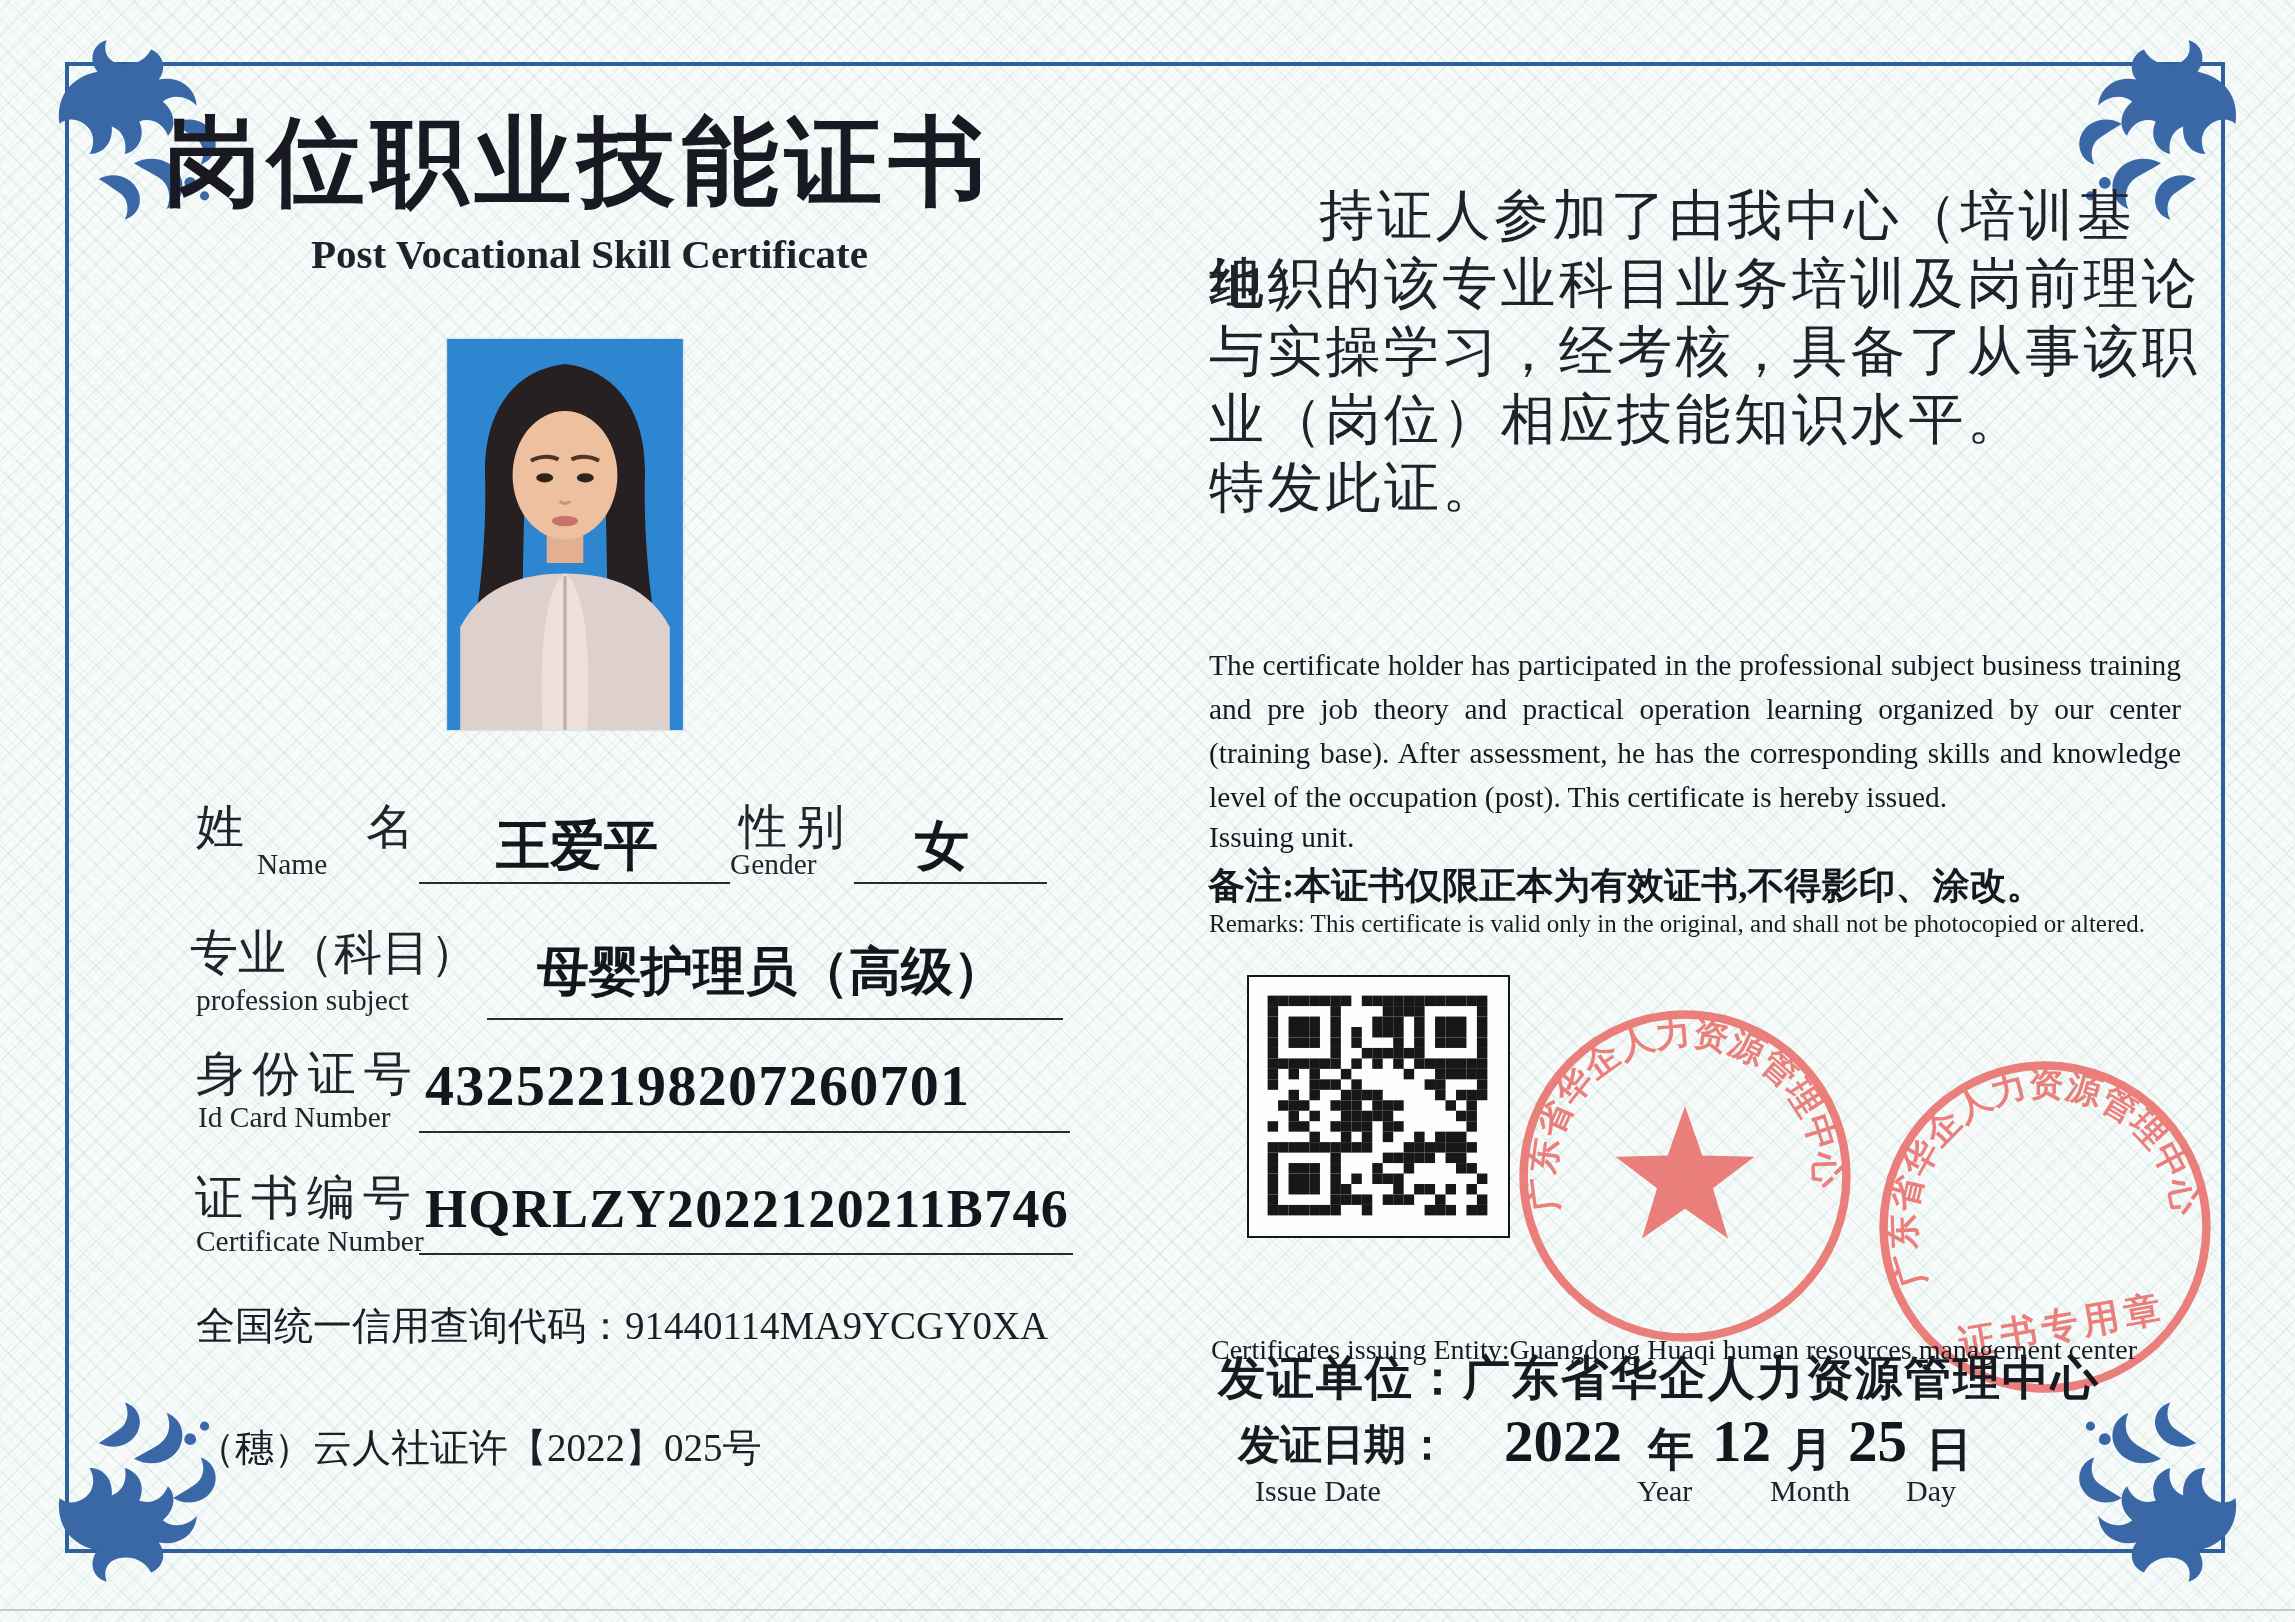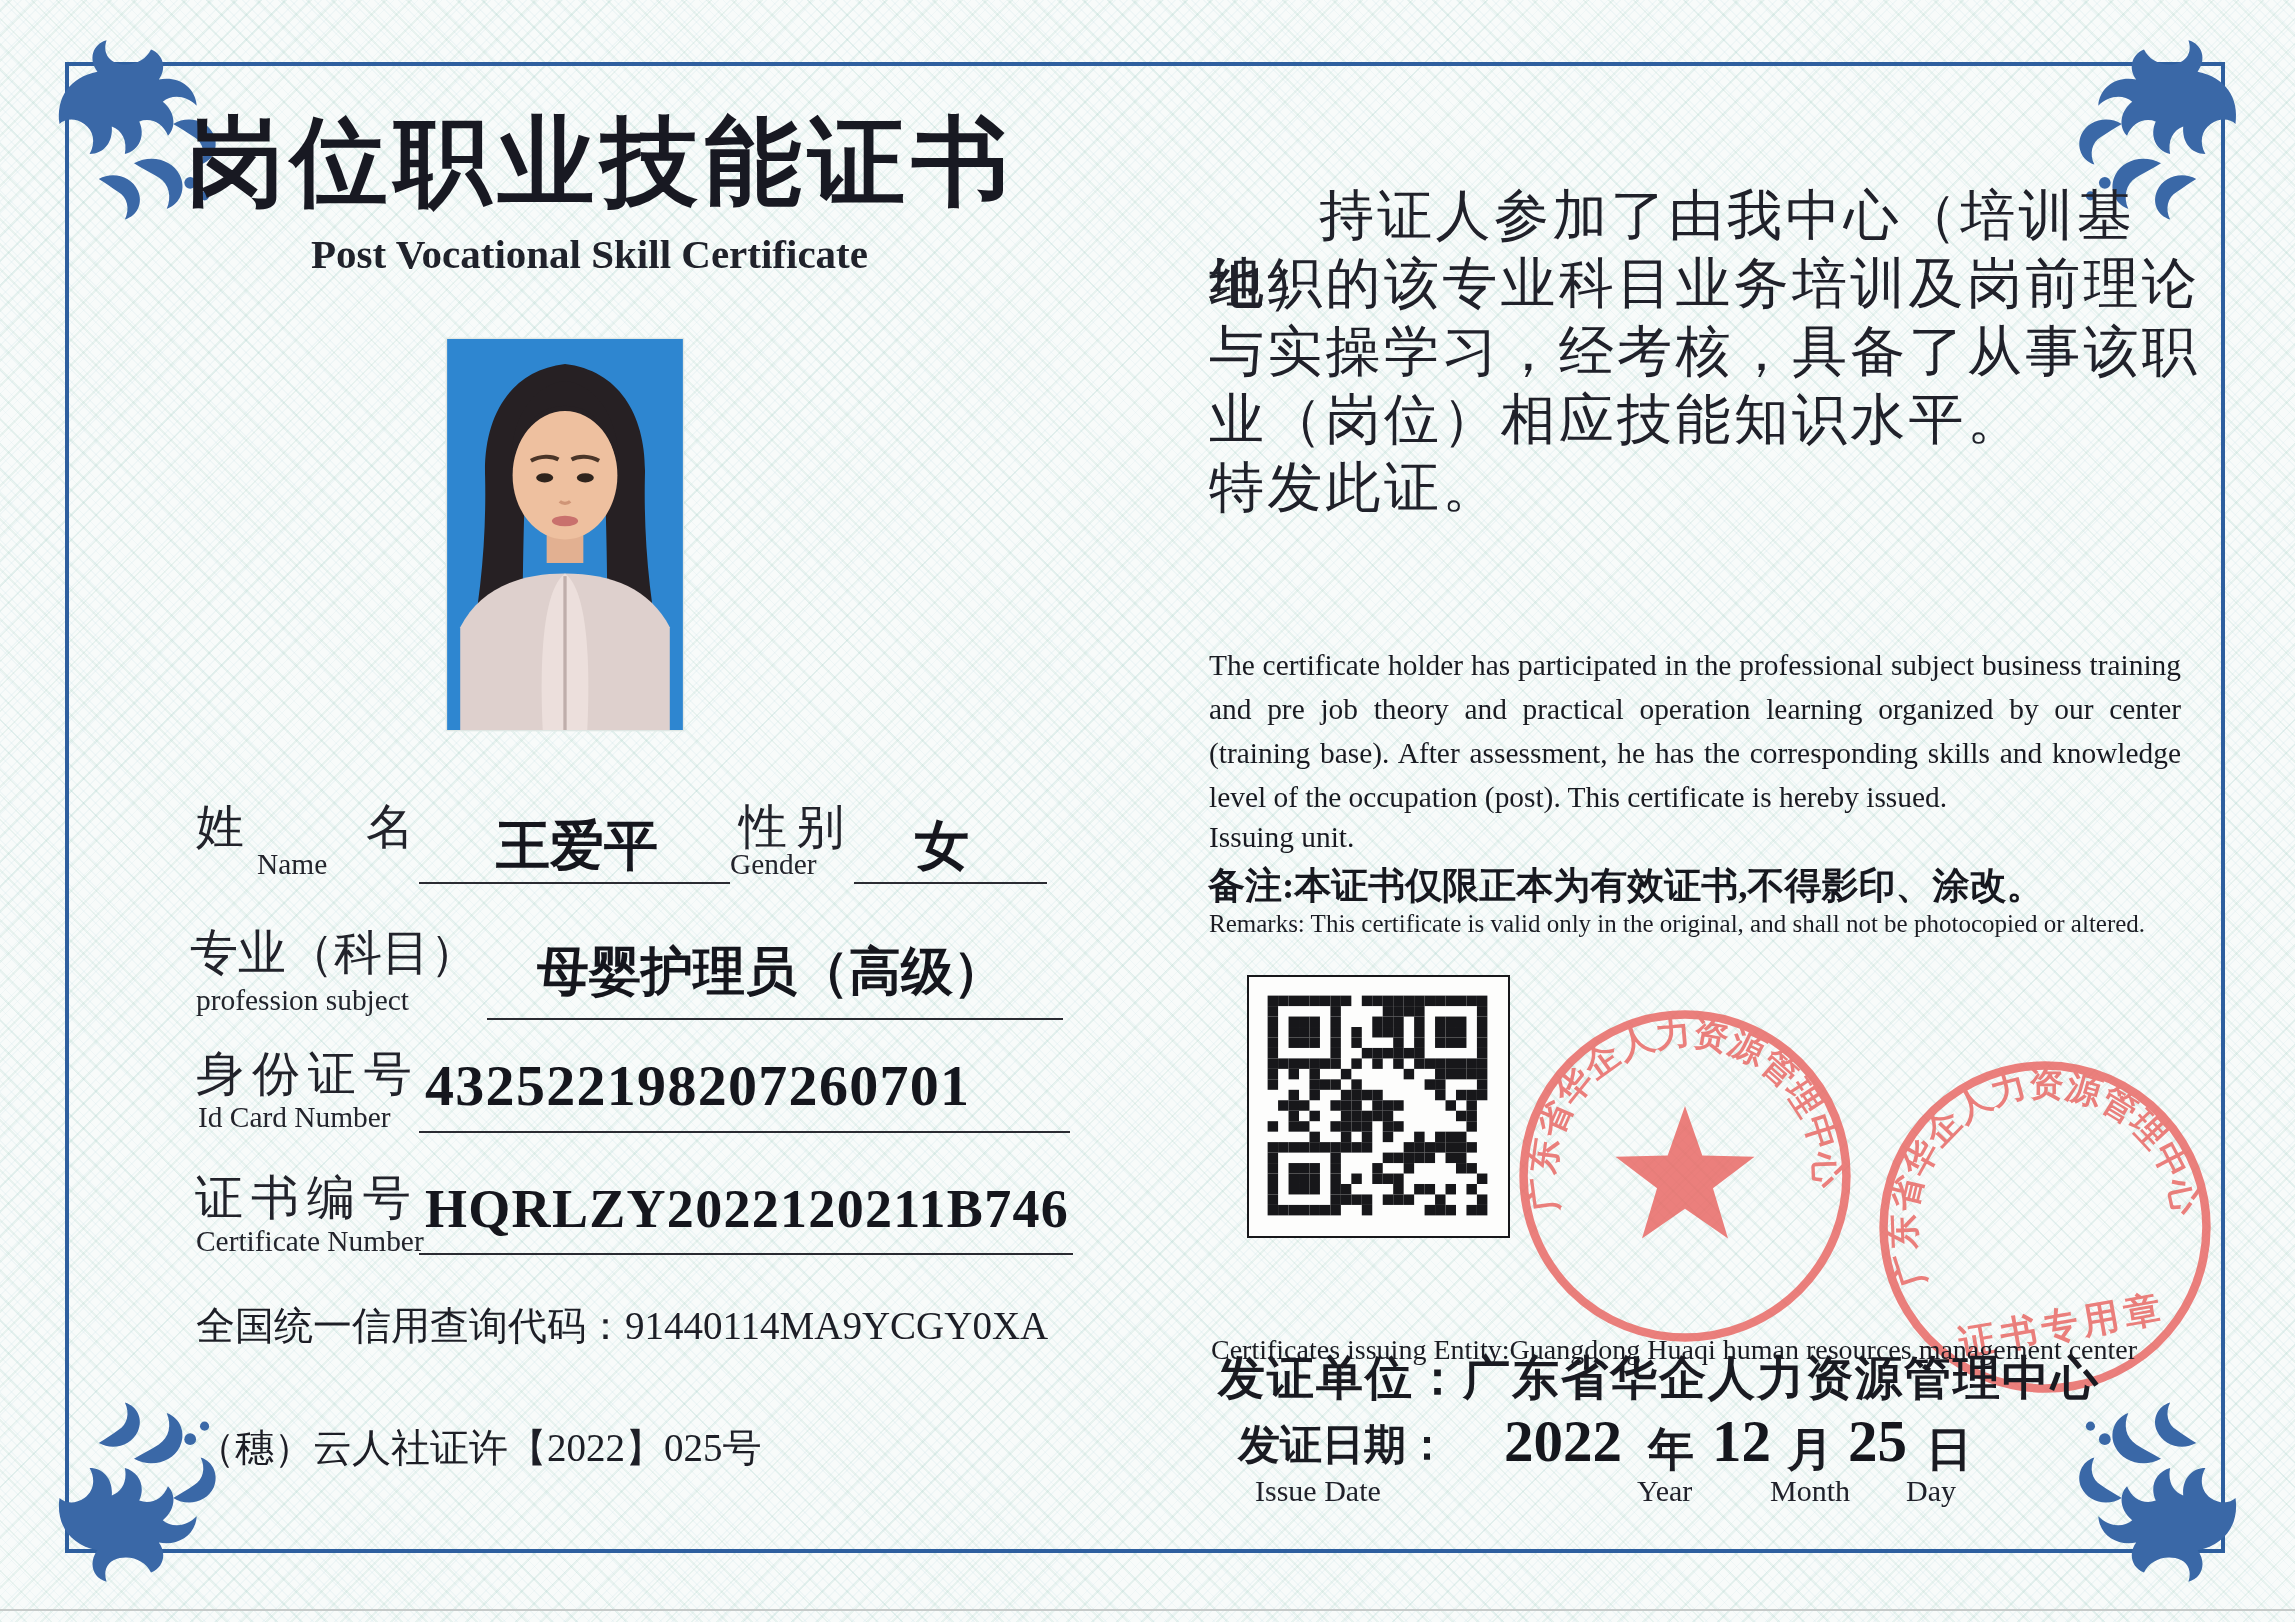--- a/index.html
+++ b/index.html
@@ -15,21 +15,21 @@
     color:#1c1d24;
   }
   .abs{position:absolute;}
   #inner-border{
     left:65px;top:62px;width:2152px;height:1483px;
     border:4.6px solid #2e5f9f;
   }
   .corner{width:196px;height:196px;}
   .orn path,.orn circle{fill:#3a68a7;}
   
-  #title-cn{left:164px;top:98px;width:851px;text-align:right;font-size:97px;font-weight:700;letter-spacing:6.5px;color:#181922;}
+  #title-cn{left:164px;top:98px;width:851px;text-align:left;font-size:97px;font-weight:700;letter-spacing:6.5px;color:#181922;}
   #title-en{left:164px;top:230px;width:851px;text-align:center;font-size:41px;font-weight:600;color:#20222b;}
   
   #photo{left:447px;top:339px;width:236px;height:391px;box-shadow:0 0 0 1.3px #dfe7e4;}
   
   .lab-cn{font-size:48px;color:#22232b;}
   .lab-en{font-size:29.4px;color:#23242c;}
   .val-cn{font-size:54px;font-weight:700;color:#15161d;}
   .val-num{font-size:58px;font-weight:700;letter-spacing:1.3px;color:#15161d;}
   .fline{border-bottom:2.6px solid #2a2b32;height:0;}
   

